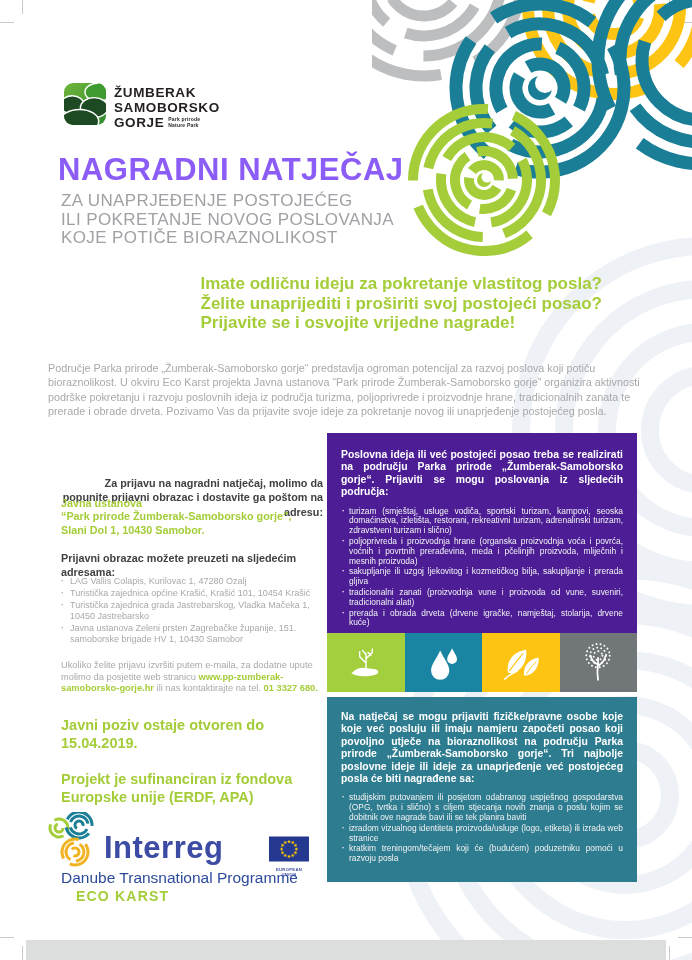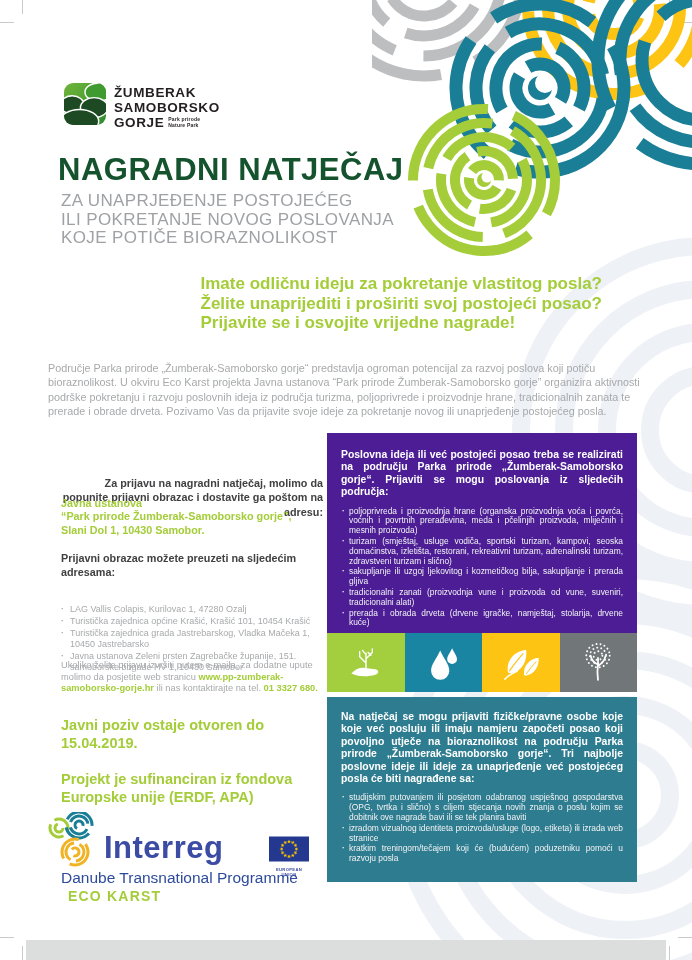--- a/index.html
+++ b/index.html
@@ -15,21 +15,21 @@
   
   .cropmark { position:absolute; background:#c9cacc; }
   .bottom-band { position:absolute; left:26px; right:26px; top:940px; height:20px; background:#dcdddd; }
 
   
   .logo-group { position:absolute; left:64px; top:83px; display:flex; gap:8px; }
   .logo-text { font-weight:800; font-size:13.5px; line-height:15px; letter-spacing:.6px; color:#231f20; padding-top:2px; }
   .logo-sub { display:inline-block; vertical-align:baseline; font-size:5px; line-height:5.6px; font-weight:700; letter-spacing:.2px; margin-left:4px; }
 
   
-  .title { position:absolute; left:58px; top:152px; font-size:31px; font-weight:800; letter-spacing:.5px; color:#14532d; }
+  .title { position:absolute; left:58px; top:152px; font-size:31px; font-weight:800; letter-spacing:.5px; color:#8b5cf6; }
   .subtitle { position:absolute; left:61px; top:192px; font-size:17px; line-height:18.5px; font-weight:500; letter-spacing:.4px; color:#9fa1a4; }
   .questions { position:absolute; right:90px; top:274px; text-align:left; font-size:17px; line-height:19.5px; font-weight:700; color:#a4cd39; }
 
   .intro { position:absolute; left:48px; top:361px; width:614px; font-size:10.8px; line-height:14.4px; color:#a7a9ab; }
 
   
   .lc { position:absolute; left:61px; width:262px; }
   .lc-bold { font-size:10.8px; line-height:14.4px; font-weight:700; color:#414042; }
   .lc-green { font-size:10.8px; line-height:13.4px; font-weight:700; color:#a4cd39; }
   .lc-list { font-size:9px; line-height:10.9px; color:#a7a9ab; }
@@ -48,21 +48,21 @@
   .tiles { position:absolute; left:327px; top:633px; width:310px; height:59px; display:flex; }
   .tile { width:77.5px; height:59px; display:flex; align-items:center; justify-content:center; }
   .teal-box { position:absolute; left:327px; top:697px; width:310px; height:185px; background:#2e7c90; padding:14px 14px 0 14px; }
 
   
   .interreg-mark { position:absolute; left:48px; top:812px; }
   .interreg-word { position:absolute; left:104px; top:831px; font-size:31px; line-height:34px; font-weight:700; color:#3c4ba3; letter-spacing:.5px; }
   .eu-flag { position:absolute; left:269px; top:836px; width:40px; text-align:center; }
   .eu-label { font-size:4.2px; font-weight:700; color:#3c4ba3; letter-spacing:.3px; margin-top:1px; }
   .programme { position:absolute; left:61px; top:869px; font-size:15.5px; font-weight:500; color:#2e4b9b; }
-  .eco-karst { position:absolute; left:68px; top:888px; font-size:14px; font-weight:800; letter-spacing:1.2px; color:#a4cd39; }
+  .eco-karst { position:absolute; left:76px; top:888px; font-size:14px; font-weight:800; letter-spacing:1.2px; color:#a4cd39; }
 </style>
 </head>
 <body>
 
 <div class="poster">
 
   <svg class="layer z0" width="692" height="960" viewBox="0 0 692 960" fill="none">
     <g stroke="#eef1f6" stroke-width="18">
       <circle cx="705" cy="430" r="55"></circle>
         <circle cx="705" cy="430" r="98"></circle>
@@ -164,21 +164,21 @@
 
   <div class="intro z1">Područje Parka prirode „Žumberak-Samoborsko gorje“ predstavlja ogroman potencijal za razvoj poslova koji potiču bioraznolikost. U okviru Eco Karst projekta Javna ustanova “Park prirode Žumberak-Samoborsko gorje” organizira aktivnosti podrške pokretanju i razvoju poslovnih ideja iz područja turizma, poljoprivrede i proizvodnje hrane, tradicionalnih zanata te prerade i obrade drveta. Pozivamo Vas da prijavite svoje ideje za pokretanje novog ili unaprjeđenje postojećeg posla.</div>
 
   <div class="lc lc-bold z1" style="top:476px;text-align:right;">Za prijavu na nagradni natječaj, molimo da popunite prijavni obrazac i dostavite ga poštom na adresu:</div>
   <div class="lc lc-green z1" style="top:497px;">
     <div>Javna ustanova</div>
     <div>“Park prirode Žumberak-Samoborsko gorje”,</div>
     <div>Slani Dol 1, 10430 Samobor.</div>
   </div>
   <div class="lc lc-bold z1" style="top:551px;">Prijavni obrazac možete preuzeti na sljedećim adresama:</div>
-  <div class="lc lc-list z1" style="top:604px;">
+  <div class="lc lc-list z1" style="top:576px;">
     <div class="li">LAG Vallis Colapis, Kurilovac 1, 47280 Ozalj</div>
     <div class="li">Turistička zajednica općine Krašić, Krašić 101, 10454 Krašić</div>
     <div class="li">Turistička zajednica grada Jastrebarskog, Vladka Mačeka 1, 10450 Jastrebarsko</div>
     <div class="li">Javna ustanova Zeleni prsten Zagrebačke županije, 151. samoborske brigade HV 1, 10430 Samobor</div>
   </div>
   <div class="lc lc-note z1" style="top:660px;">
     <span>Ukoliko želite prijavu izvršiti putem e-maila, za dodatne upute molimo da posjetite web stranicu</span>
     <span class="green-link">www.pp-zumberak-samoborsko-gorje.hr</span>
     <span>ili nas kontaktirajte na tel.</span>
     <span class="green-link">01 3327 680.</span>
@@ -188,22 +188,22 @@
     <div>15.04.2019.</div>
   </div>
   <div class="lc lc-big-green z1" style="top:771px;">
     <div>Projekt je sufinanciran iz fondova</div>
     <div>Europske unije (ERDF, APA)</div>
   </div>
 
   <div class="gray-box z1">
     <div class="box-intro">Poslovna ideja ili već postojeći posao treba se realizirati na području Parka prirode „Žumberak-Samoborsko gorje“. Prijaviti se mogu poslovanja iz sljedećih područja:</div>
     <div class="box-list">
+      <div class="li">turizam (smještaj, usluge vodiča, sportski turizam, kampovi, seoska domaćinstva, izletišta, restorani, rekreativni turizam, adrenalinski turizam, zdravstveni turizam i slično)</div>
       <div class="li">poljoprivreda i proizvodnja hrane (organska proizvodnja voća i povrća, voćnih i povrtnih prerađevina, meda i pčelinjih proizvoda, mliječnih i mesnih proizvoda)</div>
-      <div class="li">turizam (smještaj, usluge vodiča, sportski turizam, kampovi, seoska domaćinstva, izletišta, restorani, rekreativni turizam, adrenalinski turizam, zdravstveni turizam i slično)</div>
       <div class="li">sakupljanje ili uzgoj ljekovitog i kozmetičkog bilja, sakupljanje i prerada gljiva</div>
       <div class="li">tradicionalni zanati (proizvodnja vune i proizvoda od vune, suveniri, tradicionalni alati)</div>
       <div class="li">prerada i obrada drveta (drvene igračke, namještaj, stolarija, drvene kuće)</div>
     </div>
   </div>
 
   <div class="tiles z1">
     <div class="tile" style="background:#a3ce3d;">
       <svg width="42" height="42" viewBox="0 0 60 60" fill="none" stroke="#ffffff" stroke-linecap="round">
         <path d="M30 40 V16 M30 30 L21 21 M21 21 V14 M30 24 L39 15 M39 15 V10 M30 18 L25 12 M33 15 L37 19" stroke-width="2"></path>

